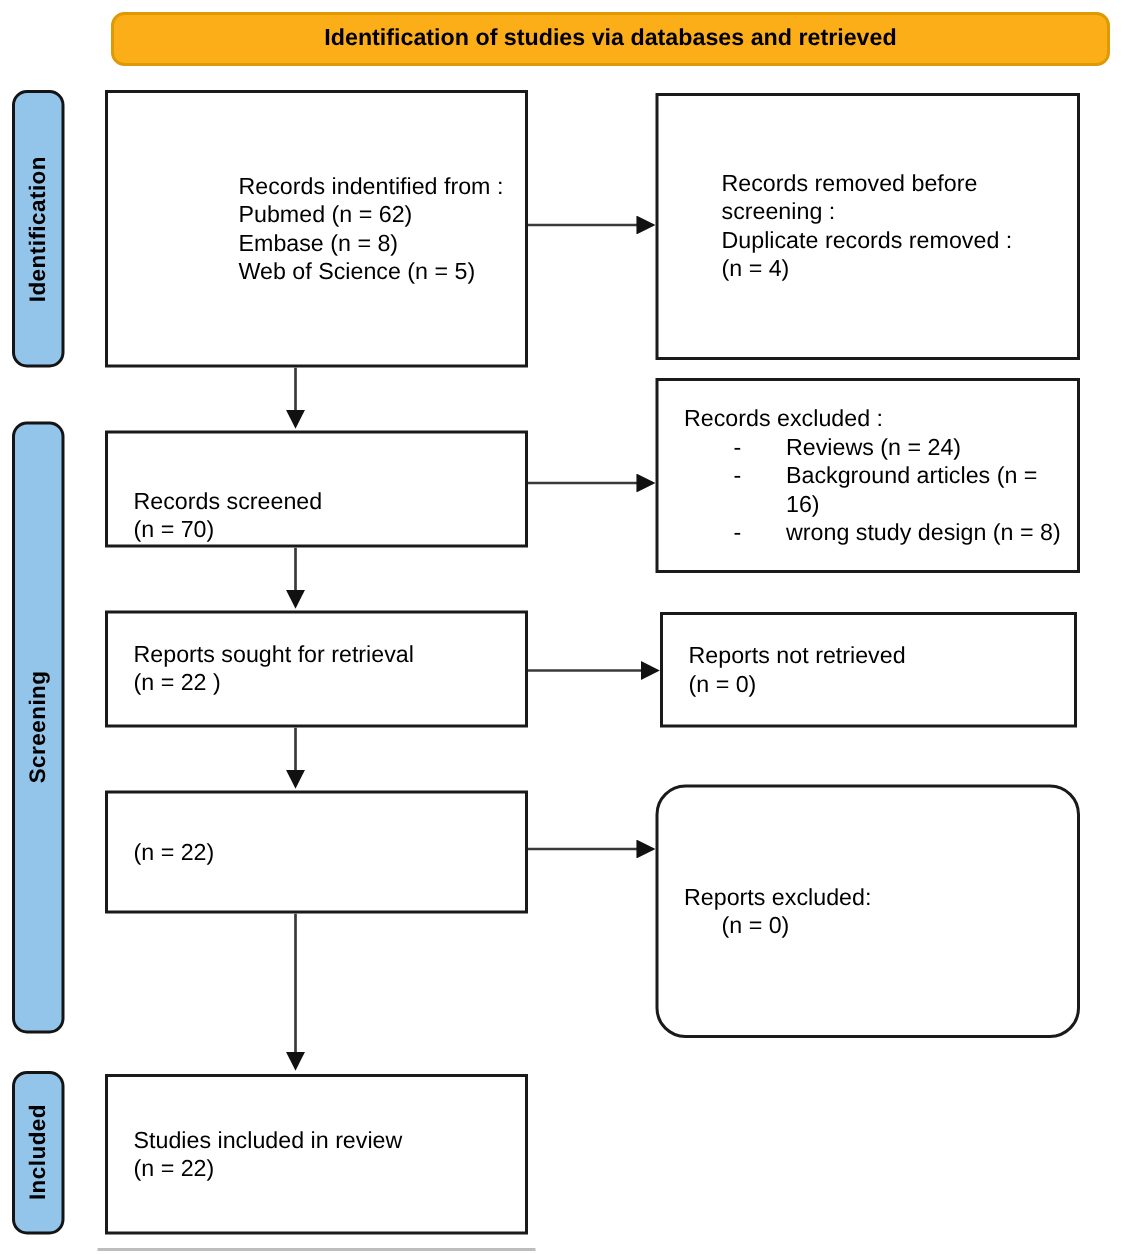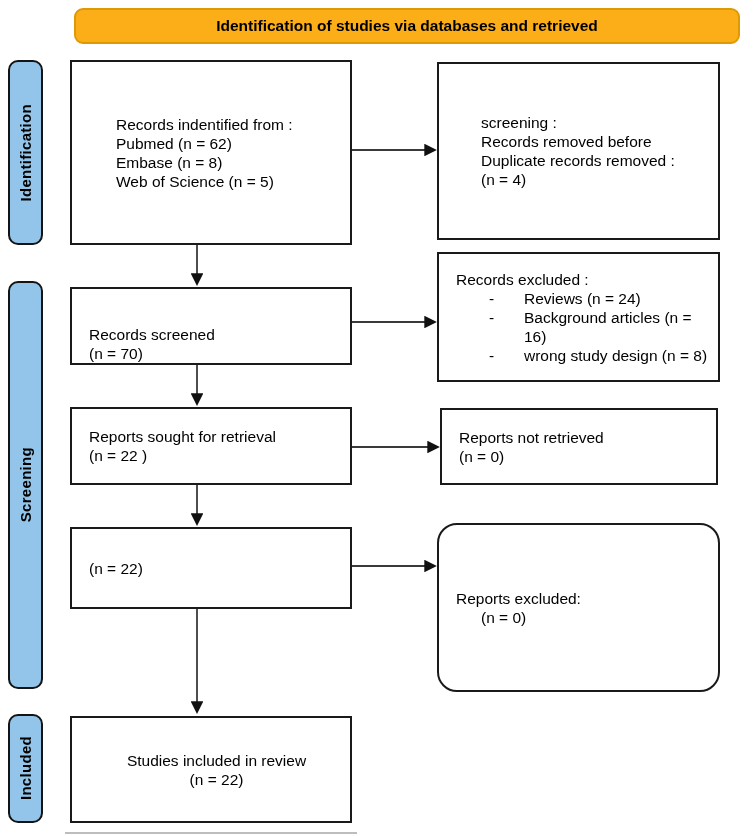--- a/index.html
+++ b/index.html
@@ -41,21 +41,21 @@
   .box{
     position:absolute;
     box-sizing:border-box;
     background:#ffffff;
     border:2px solid var(--box_border);
     display:flex;align-items:center;
     font-size:15.5px;line-height:19px;
     z-index:2;
   }
   .box .txt{width:100%;}
-  .pad-lg{padding-left:44px;padding-right:6px;}
+  .pad-lg{padding-left:44px;padding-right:6px;margin-left:43px;}
   .pad-md{padding-left:42px;padding-right:6px;}
   .pad-sm{padding-left:17px;padding-right:6px;}
   .li{display:flex;margin-left:33px;}
   .li .dash{width:35px;flex:none;}
   .indent{margin-left:25px;}
   .cut-line{
     position:absolute;left:65px;top:832px;width:292px;height:2px;
     background:#bdbdbd;z-index:0;
   }
 </style>
@@ -98,22 +98,22 @@
     <div class="txt pad-lg">
       <div>Records indentified from :</div>
       <div>Pubmed (n = 62)</div>
       <div>Embase (n = 8)</div>
       <div>Web of Science (n = 5)</div>
     </div>
   </div>
 
   <div class="box" style="left:437px;top:62px;width:283px;height:178px;">
     <div class="txt pad-md">
+      <div>Records removed before</div>
       <div>screening :</div>
-      <div>Records removed before</div>
       <div>Duplicate records removed :</div>
       <div>(n = 4)</div>
     </div>
   </div>
 
   <div class="box" style="left:70px;top:287px;width:282px;height:78px;align-items:flex-end;">
     <div class="txt pad-sm">
       <div>Records screened</div>
       <div>(n = 70)</div>
     </div>
@@ -157,21 +157,21 @@
     </div>
   </div>
 
   <div class="box" style="left:437px;top:523px;width:283px;height:169px;border-radius:20px;">
     <div class="txt pad-sm">
       <div>Reports excluded:</div>
       <div class="indent">(n = 0)</div>
     </div>
   </div>
 
-  <div class="box" style="left:70px;top:716px;width:282px;height:107px;text-align:center;">
+  <div class="box" style="left:70px;top:716px;width:282px;height:107px;">
     <div class="txt pad-sm">
       <div>Studies included in review</div>
       <div>(n = 22)</div>
     </div>
   </div>
 
   <div class="cut-line"></div>
 
 </div>
 

